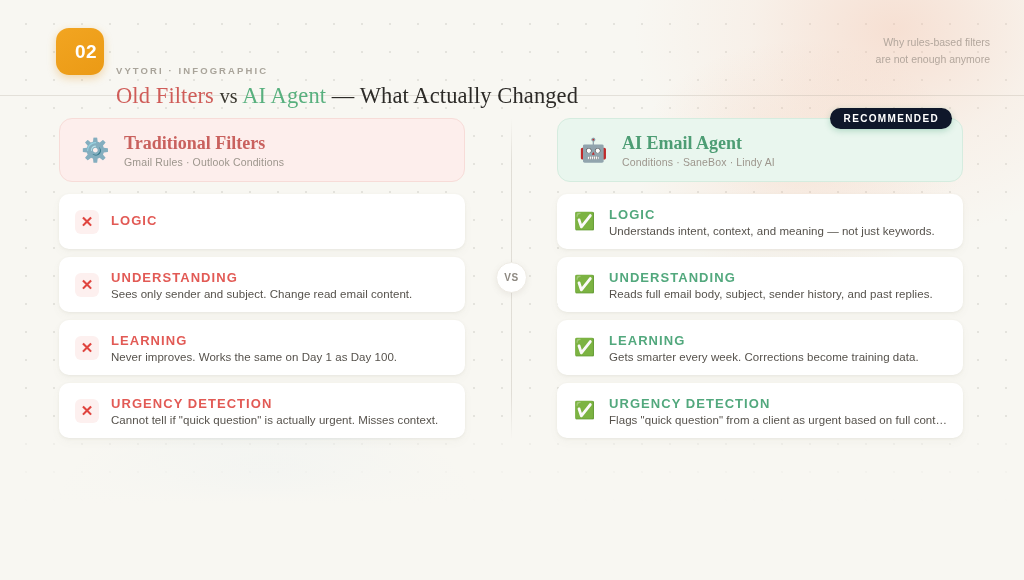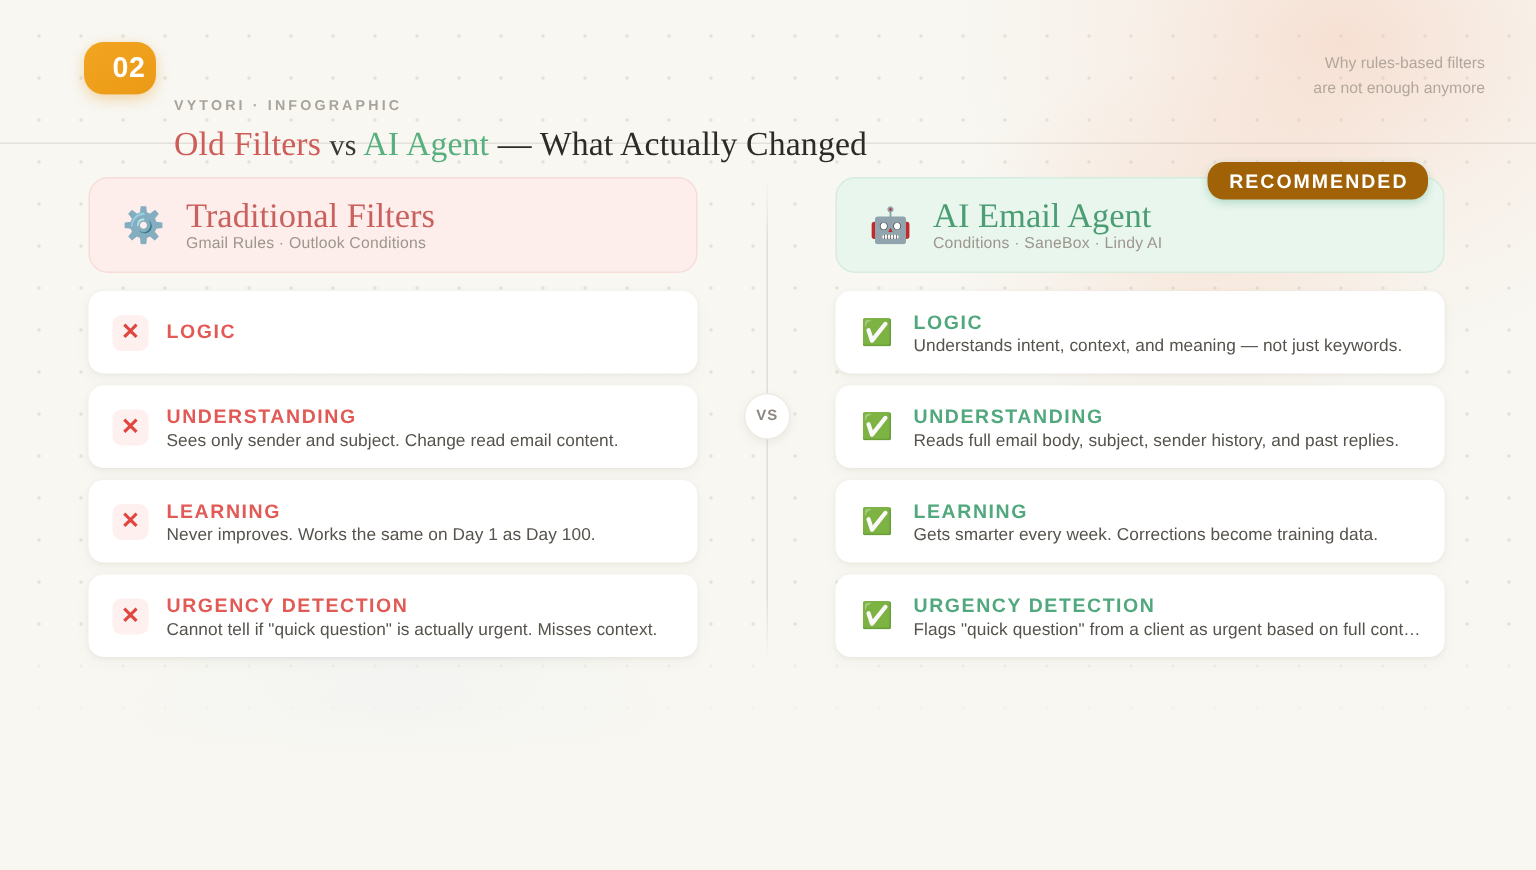--- a/index.html
+++ b/index.html
@@ -83,21 +83,21 @@
     left: 0; right: 0; top: 0;
     height: 96px;
     border-bottom: 1px solid rgba(180,172,160,0.30);
   }
 
   .badge-number {
     position: absolute;
     left: 56px;
     top: 28px;
     width: 48px;
-    height: 35px;
+    height: 47px;
     border-radius: 13px;
     background: linear-gradient(150deg, #f2a521 0%, #eb9a15 100%);
     box-shadow: 0 3px 9px rgba(226,150,26,0.35);
     color: #ffffff;
     font-size: 19px;
     font-weight: bold;
     letter-spacing: 0.5px;
     display: flex;
     align-items: center;
     justify-content: center;
@@ -173,40 +173,41 @@
     font-size: 23px;
     line-height: 1;
     width: 32px;
     text-align: center;
     margin-right: 12px;
     filter: saturate(0.95);
   }
 
   .col-title {
     font-family: "Liberation Serif", serif;
-    font-size: 23px;
+    font-size: 18px;
     line-height: 21px;
     margin-bottom: 2px;
+    font-weight: bold;
   }
   .col-title-left  { color: #c9615e; }
   .col-title-right { color: #4d9d74; }
 
   .col-sub {
     font-size: 10.5px;
     color: #9d968d;
     letter-spacing: 0.15px;
   }
 
   .badge-recommended {
     position: absolute;
     right: 10px;
     top: -11px;
-    background: #a16207;
+    background: #0f172a;
     color: #ffffff;
-    font-size: 13px;
+    font-size: 10px;
     font-weight: bold;
     letter-spacing: 1.35px;
     padding: 5px 13px 5px 14px;
     border-radius: 11px;
     box-shadow: 0 2px 6px rgba(60,157,111,0.32);
   }
 
   
   .rows { margin-top: 12px; }
 

